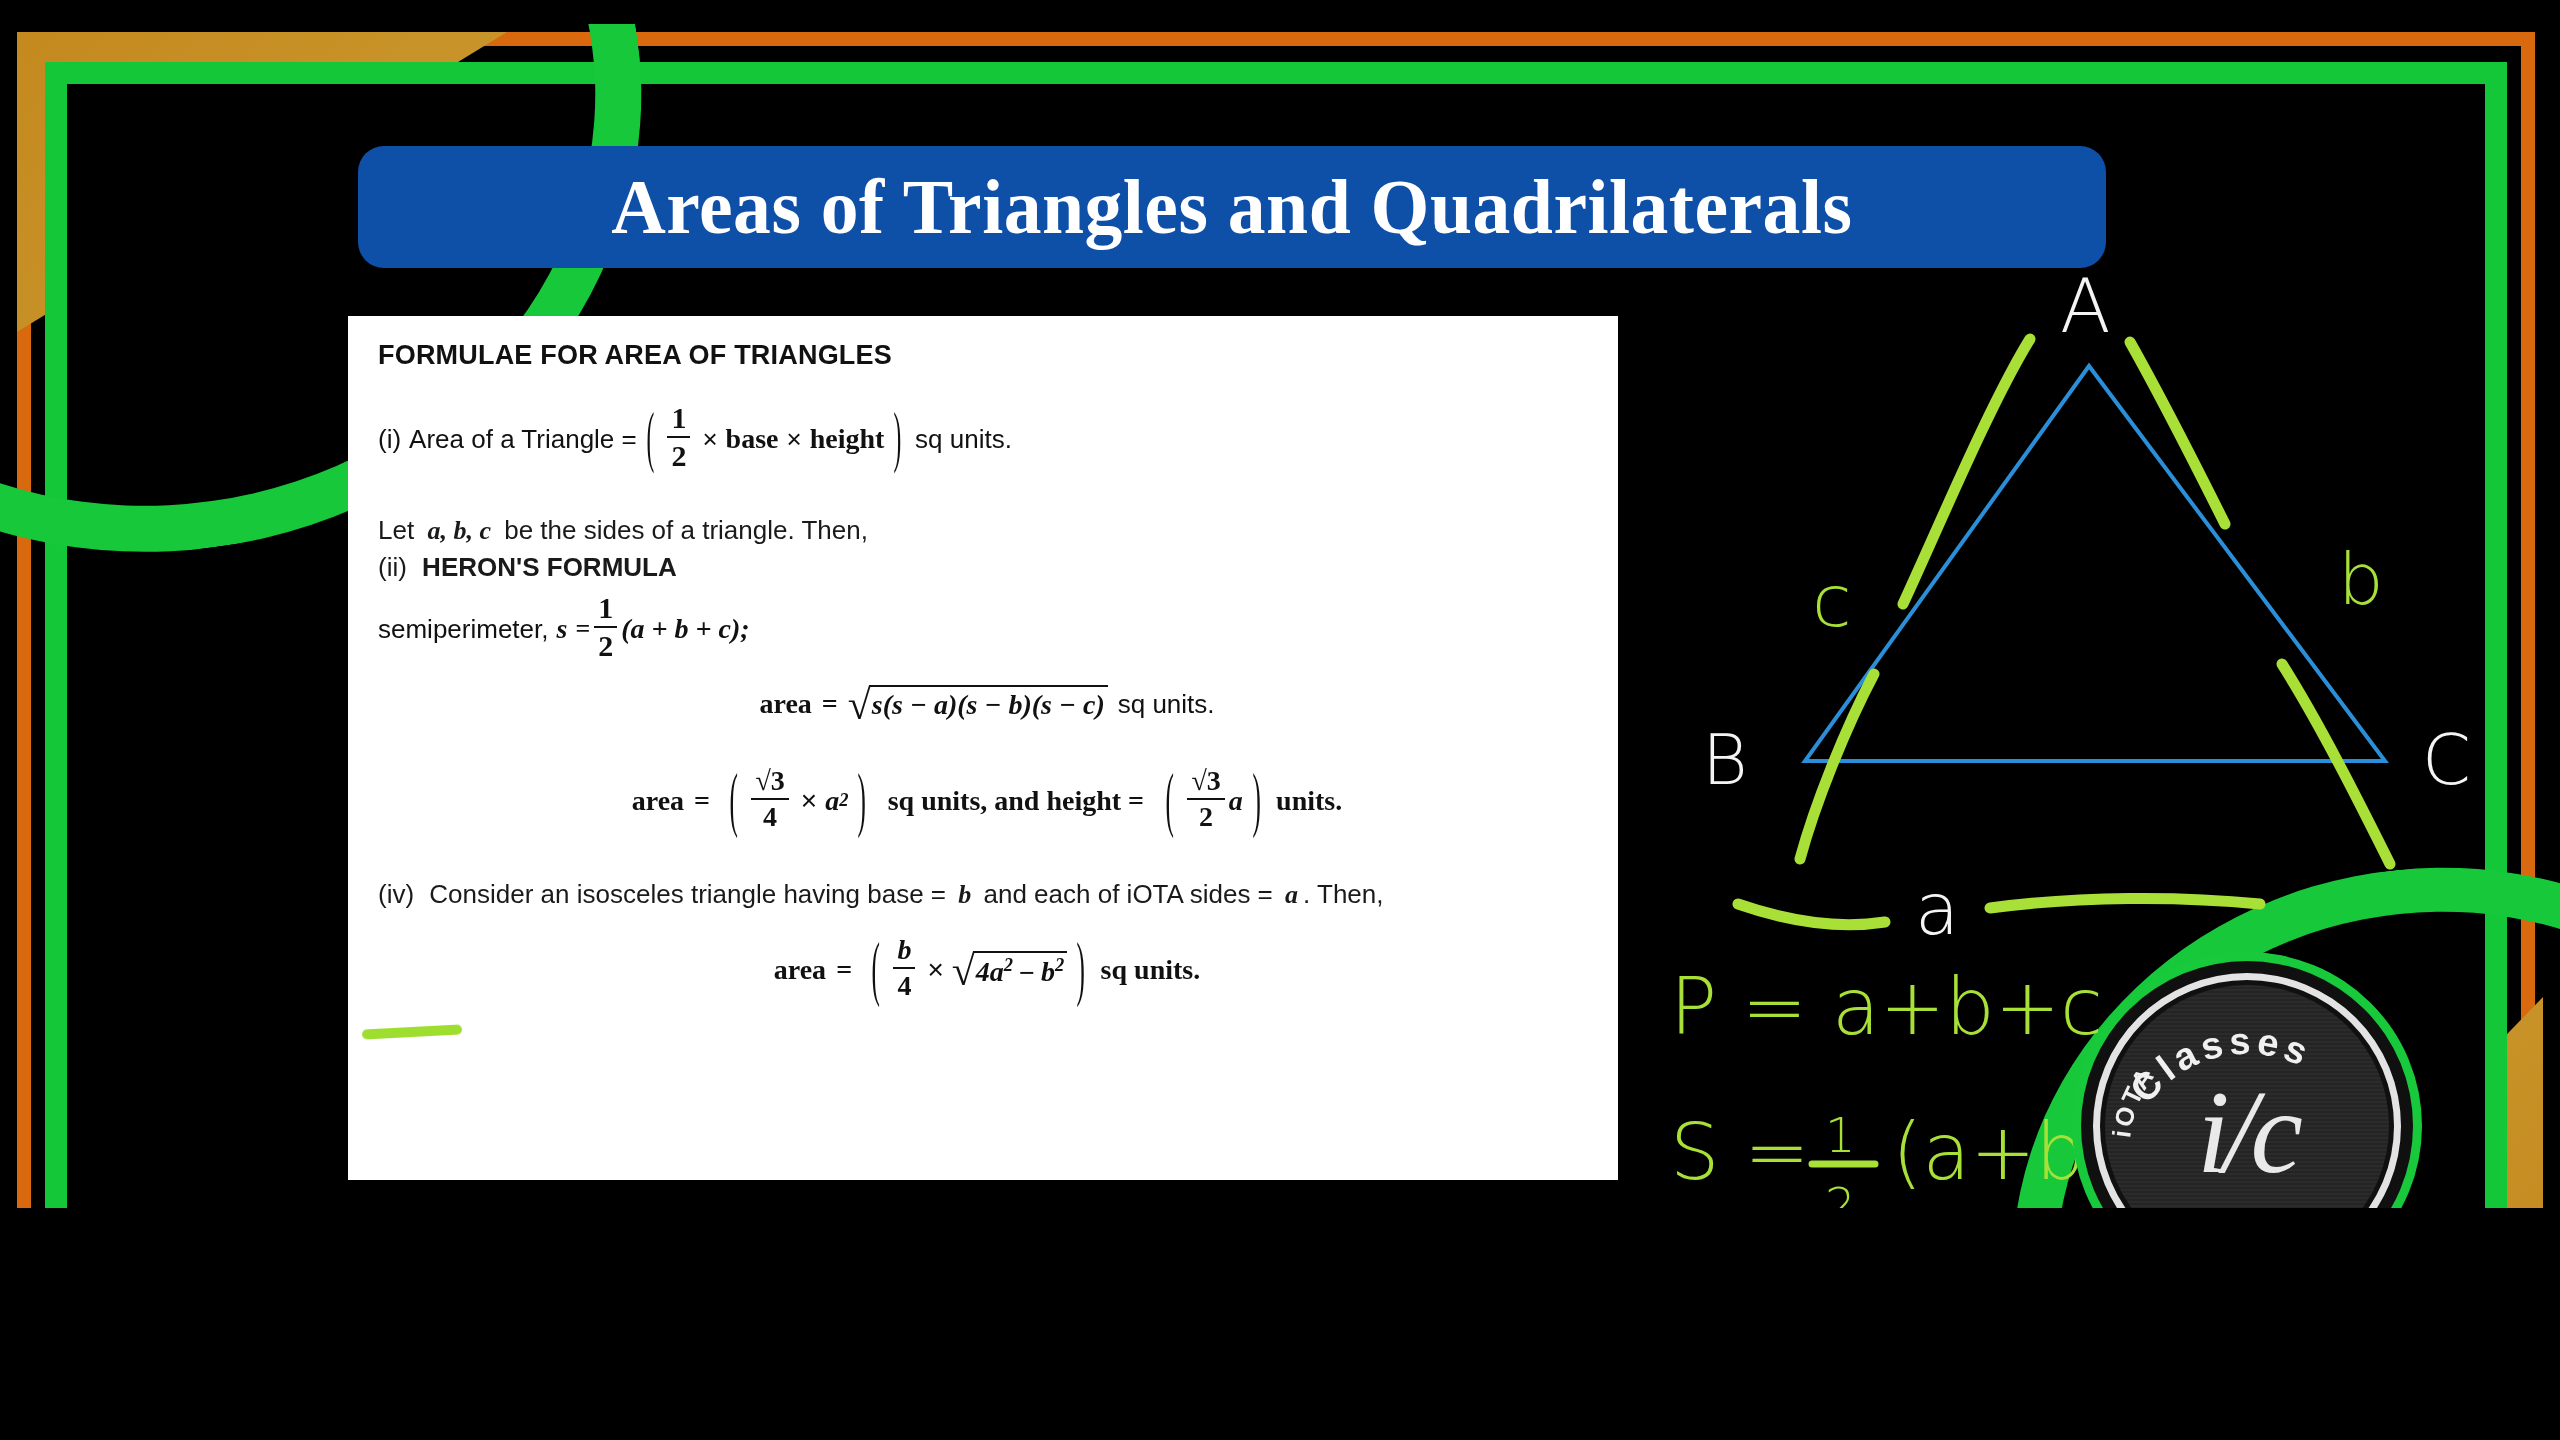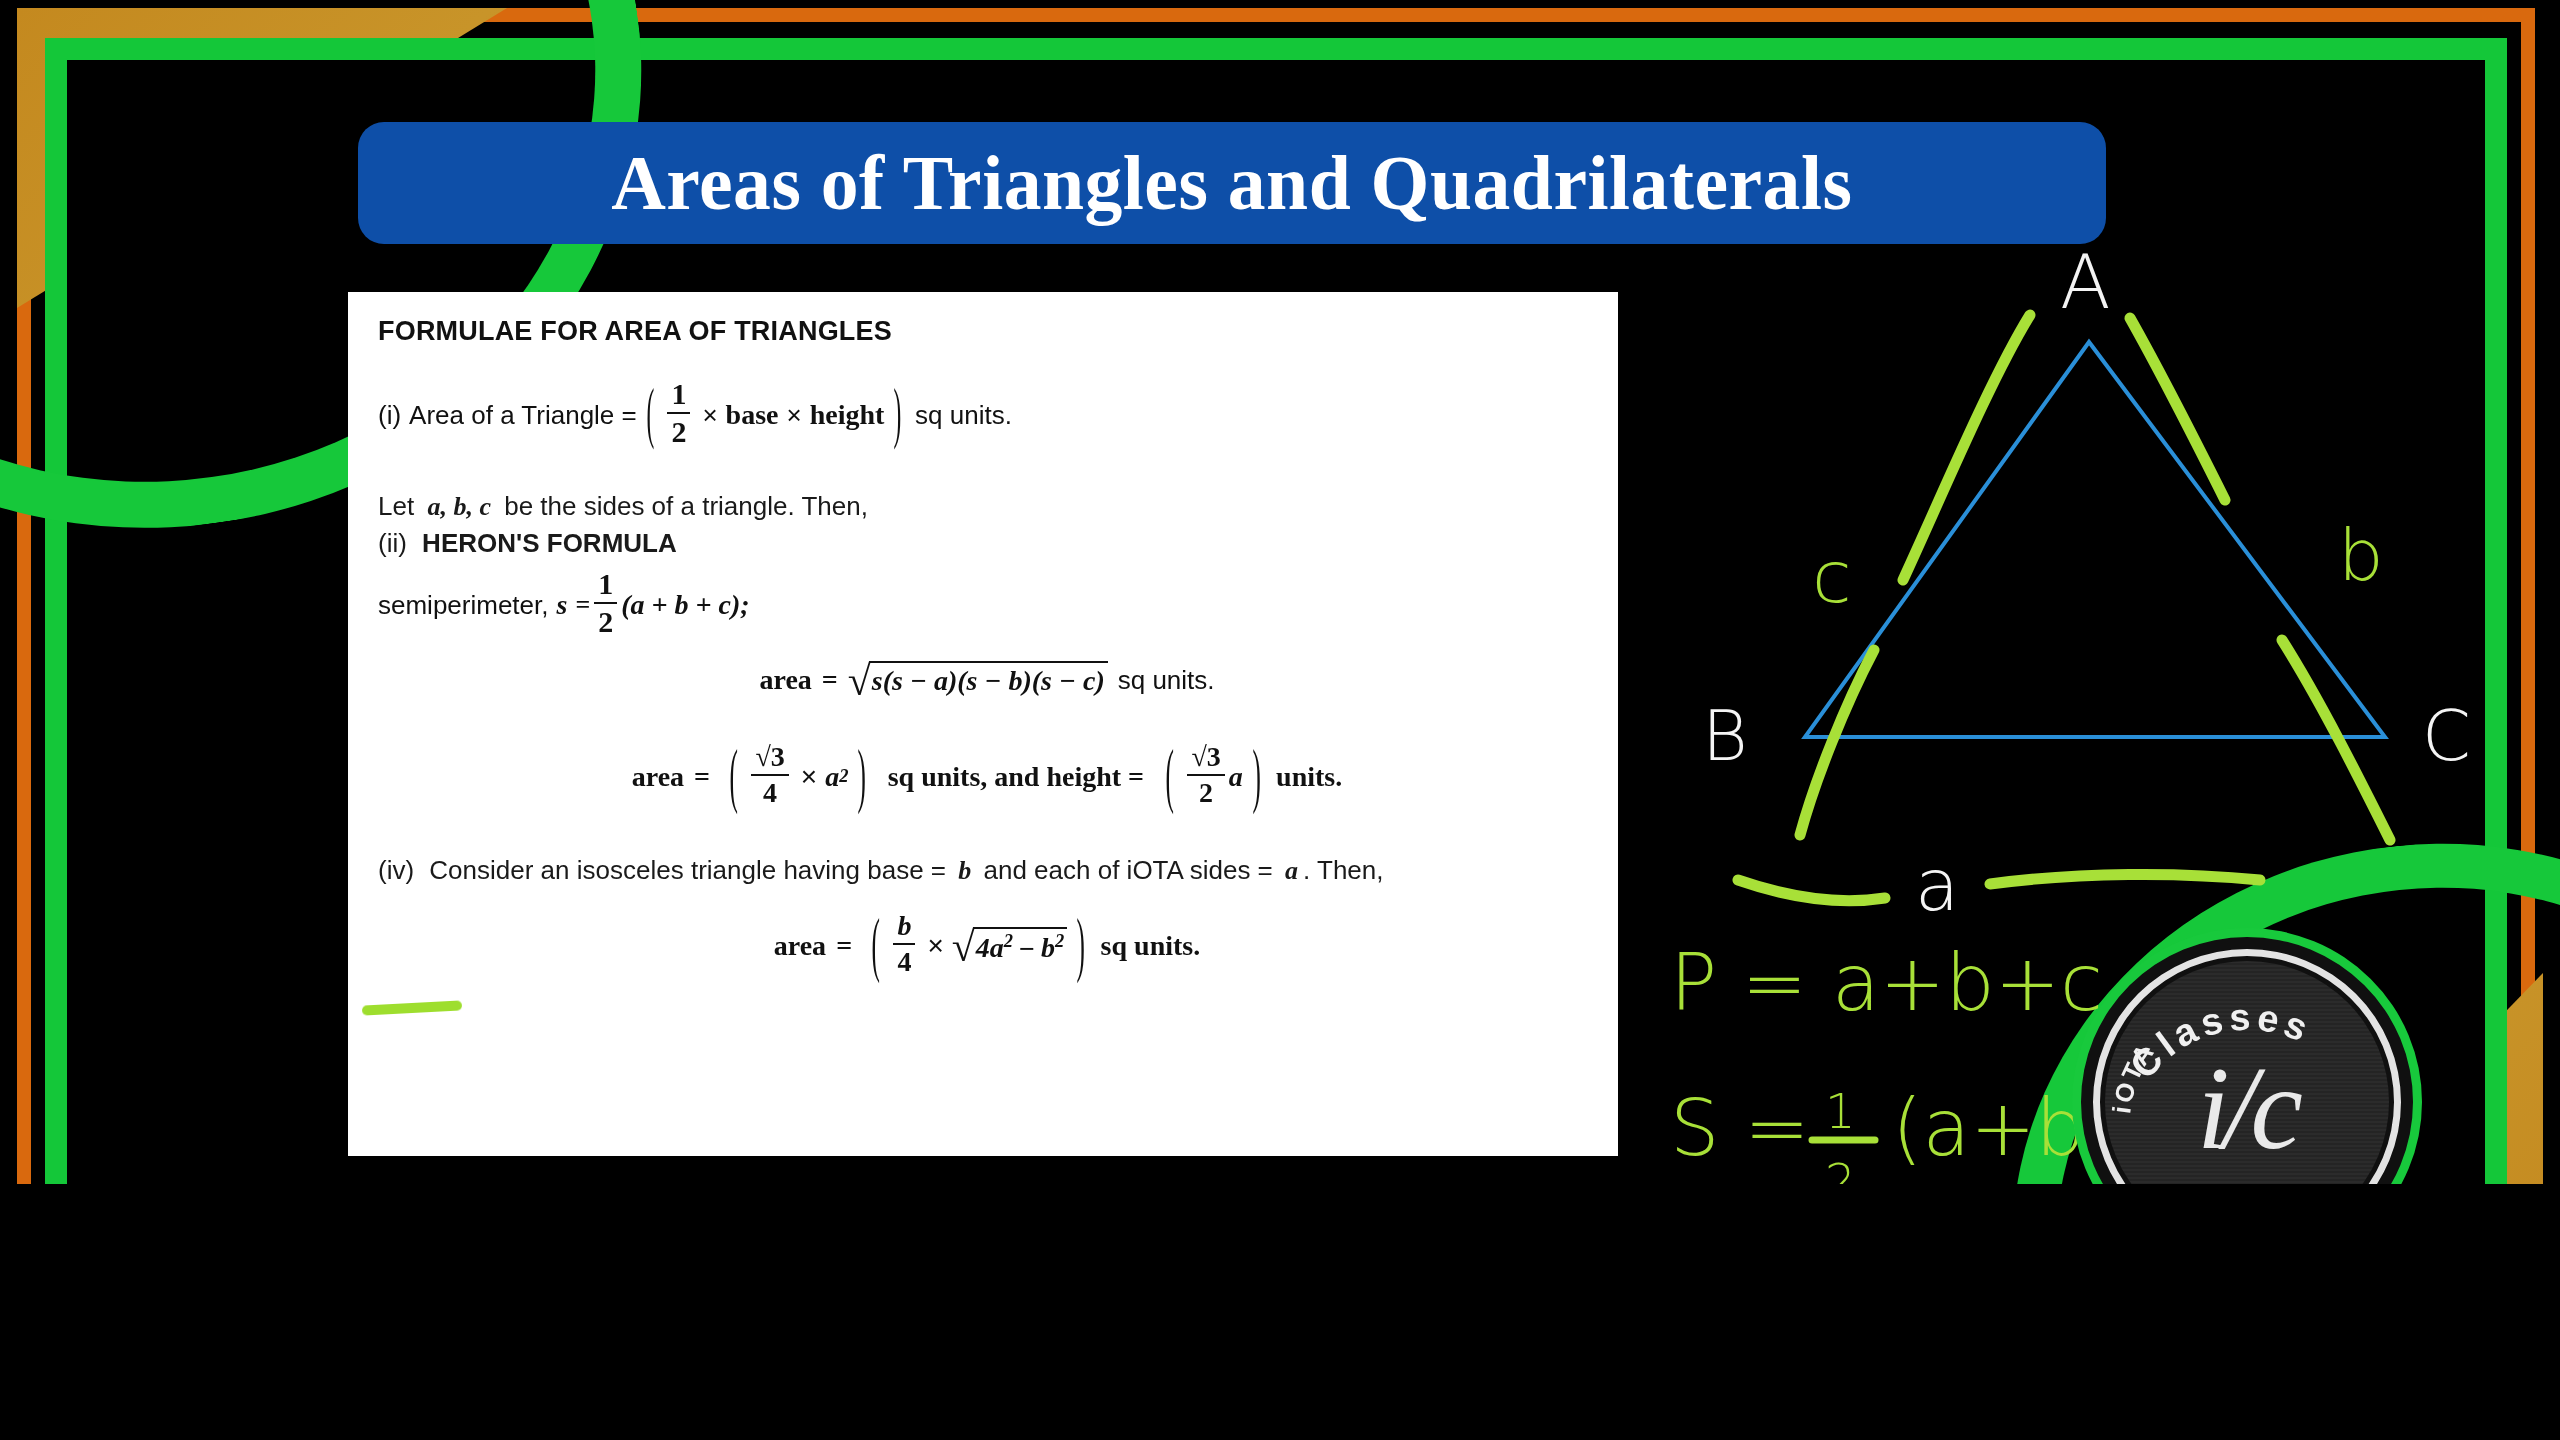--- a/index.html
+++ b/index.html
@@ -13,20 +13,21 @@
     overflow: hidden;
     font-family: "Liberation Sans", sans-serif;
   }
 
   #stage {
     position: relative;
     width: 2560px;
     height: 1184px;
     background: #000;
     overflow: hidden;
+    margin-top: 24px;
   }
 
   
   .slide-area {
     position: absolute;
     left: 0; top: 0;
     width: 2560px;
     height: 1312px;
     background: #000;
     overflow: hidden;

